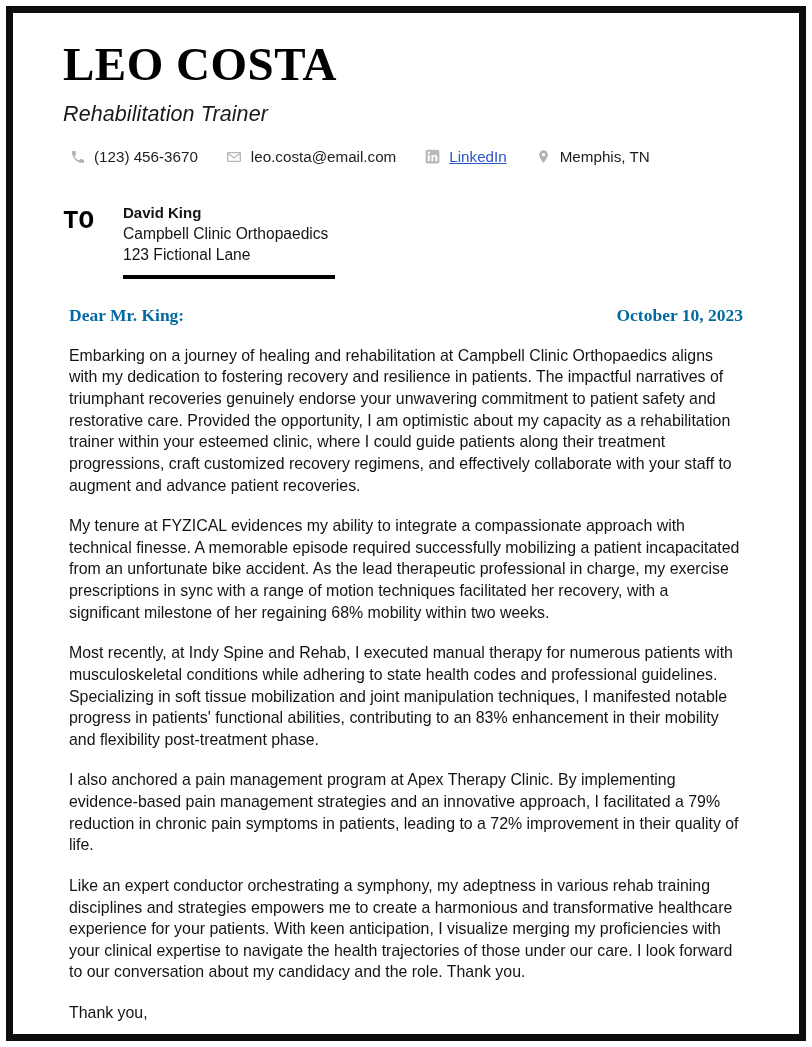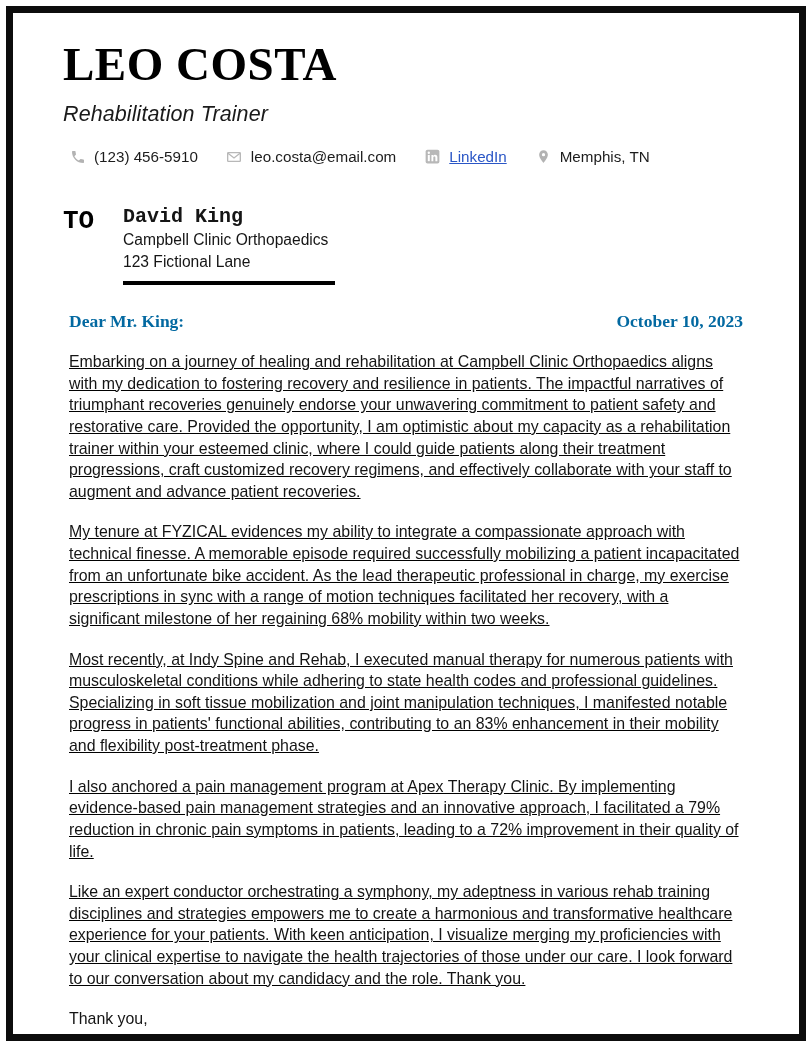--- a/index.html
+++ b/index.html
@@ -103,23 +103,23 @@
     margin-right: 10px;
     padding-top: 4px;
     width: 50px;
   }
   .to-lines {
     font-size: 15.6px;
     color: #151515;
     line-height: 1.38;
   }
   .to-lines .recipient-name {
-    font-family: Liberation Mono, monospace;
-    font-weight: bold;
-    font-size: 20px;
+    font-family: Liberation Sans, sans-serif;
+    font-weight: bold;
+    font-size: 15px;
     line-height: 1.25;
   }
   .to-rule {
     height: 4px;
     background: #000000;
     width: 212px;
     margin: 9px 0 0 0;
   }
 
   
@@ -130,21 +130,20 @@
     margin: 26px 56px 0 56px;
     font-family: "Liberation Serif", serif;
     font-weight: bold;
     font-size: 17.5px;
     color: #0369a1;
   }
 
   
   .body-copy {
     margin: 19px 56px 0 56px;
-    text-decoration: underline;
   }
   .body-copy p {
     font-size: 15.9px;
     line-height: 1.36;
     color: #141414;
     margin: 0 0 19px 0;
     text-align: left;
   }
   .closing {
     margin: 0 56px 0 56px;
@@ -167,21 +166,21 @@
       <div class="job-title">Rehabilitation Trainer</div>
 
       <div class="contact-row">
 
         <div class="contact-item">
           <span class="c-icon">
             <svg width="16" height="16" viewBox="0 0 24 24" fill="#b3b3b3">
               <path d="M6.6 10.8c1.4 2.8 3.8 5.1 6.6 6.6l2.2-2.2c.3-.3.7-.4 1-.2 1.1.4 2.3.6 3.6.6.6 0 1 .4 1 1V20c0 .6-.4 1-1 1C10.6 21 3 13.4 3 4c0-.6.4-1 1-1h3.4c.6 0 1 .4 1 1 0 1.2.2 2.4.6 3.6.1.3 0 .7-.2 1l-2.2 2.2z"></path>
             </svg>
           </span>
-          <span class="contact-text">(123) 456-5910</span>
+          <span class="contact-text">(123) 456-3670</span>
         </div>
 
         <div class="contact-item">
           <span class="c-icon">
             <svg width="16" height="16" viewBox="0 0 24 24" fill="none" stroke="#b8b8b8" stroke-width="2">
               <rect x="2.5" y="5.5" width="19" height="13" rx="1"></rect>
               <path d="M3 6.5l9 7 9-7"></path>
             </svg>
           </span>
           <span class="contact-text">leo.costa@email.com</span>

